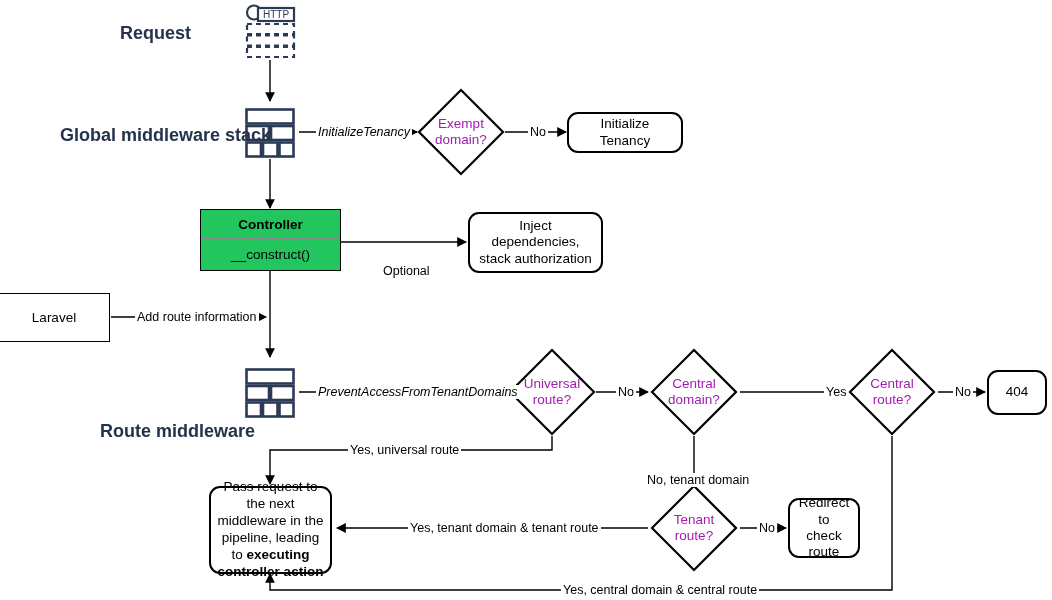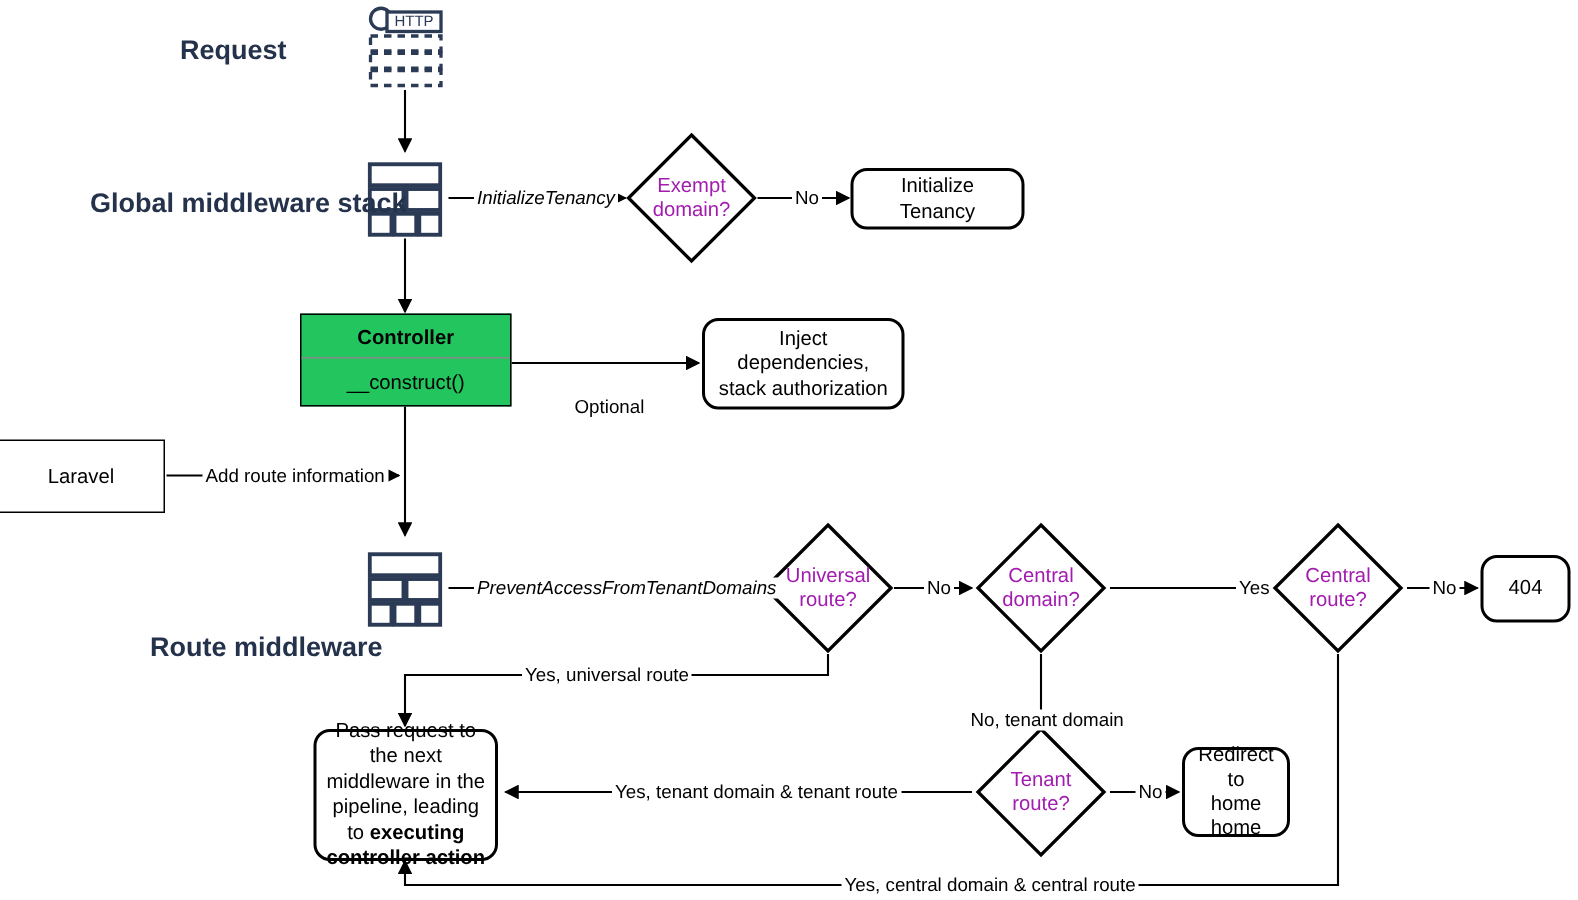--- a/index.html
+++ b/index.html
@@ -302,21 +302,21 @@
     </svg>
     <div class="dm-label">
       <span>Tenant</span>
       <span>route?</span>
     </div>
   </div>
 
   <div class="node rect-round" style="left:788px; top:498px; width:72px; height:60px;">
     <div>
       <div>Redirect to</div>
-      <div>home home</div>
+      <div>check route</div>
     </div>
   </div>
 
   <div class="node rect-round tight" style="left:209px; top:486px; width:123px; height:88px;">
     <div style="text-align:center;">
       <span>Pass request to the next middleware in the pipeline, leading to </span><span class="bold-span">executing controller action</span>
     </div>
   </div>
 
   <div class="edge-label ital" style="left:316px; top:125px;">InitializeTenancy</div>

